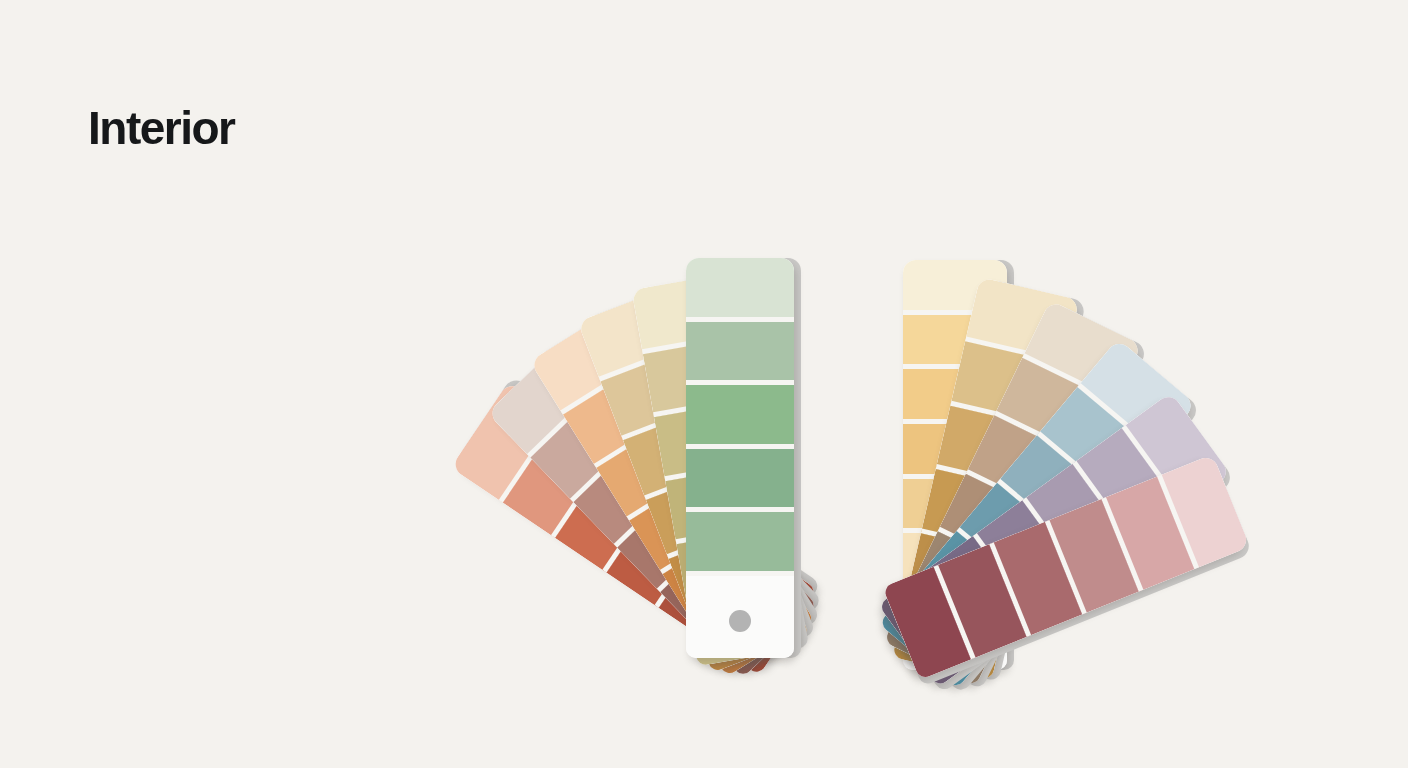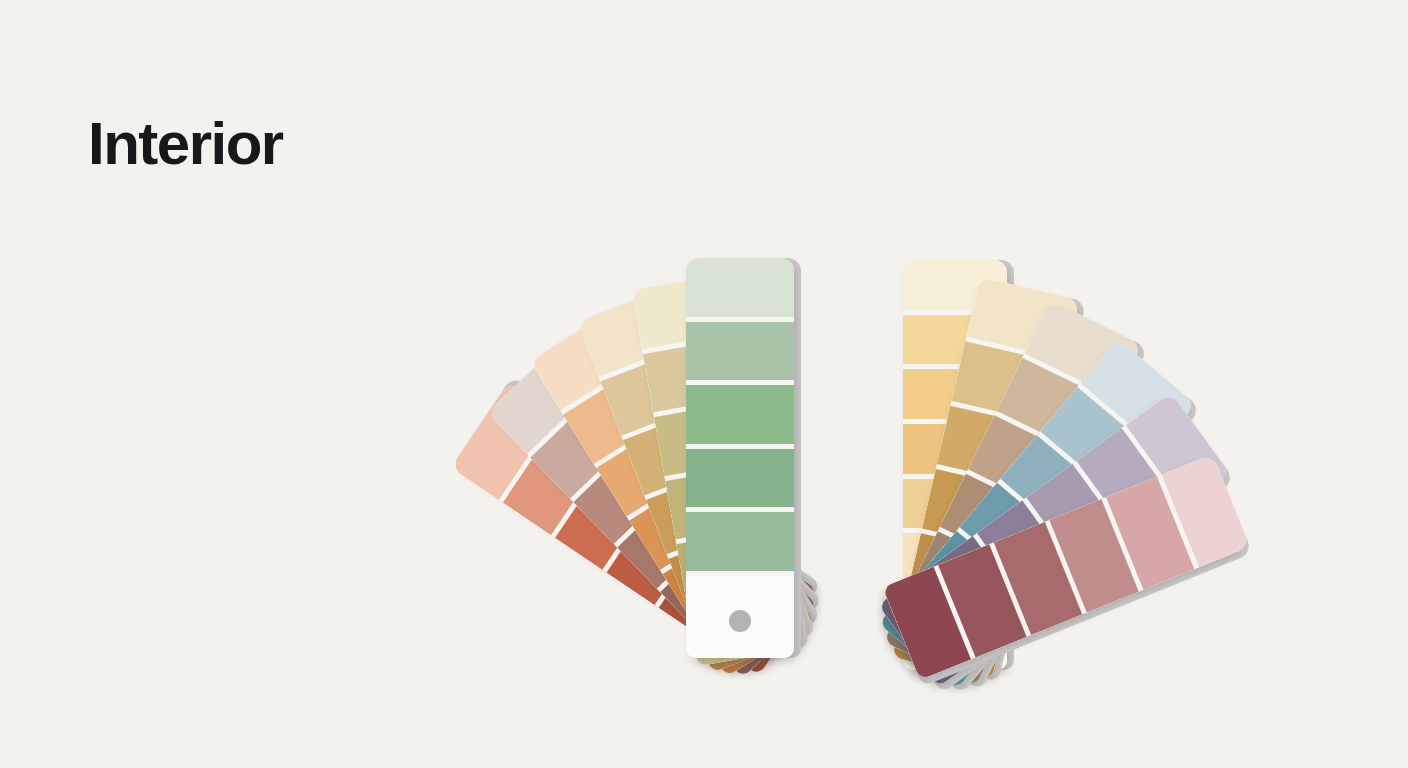--- a/index.html
+++ b/index.html
@@ -21,21 +21,21 @@
     background: #f4f2ee;
     overflow: hidden;
   }
 
   
   #page-title {
     position: absolute;
     left: 88px;
     top: 74px;
     font-family: "Liberation Sans", sans-serif;
-    font-size: 60px;
+    font-size: 46px;
     font-weight: bold;
     letter-spacing: -1.5px;
     color: #16181a;
     line-height: 1;
     white-space: nowrap;
   }
 
   
   .fan {
     position: absolute;

